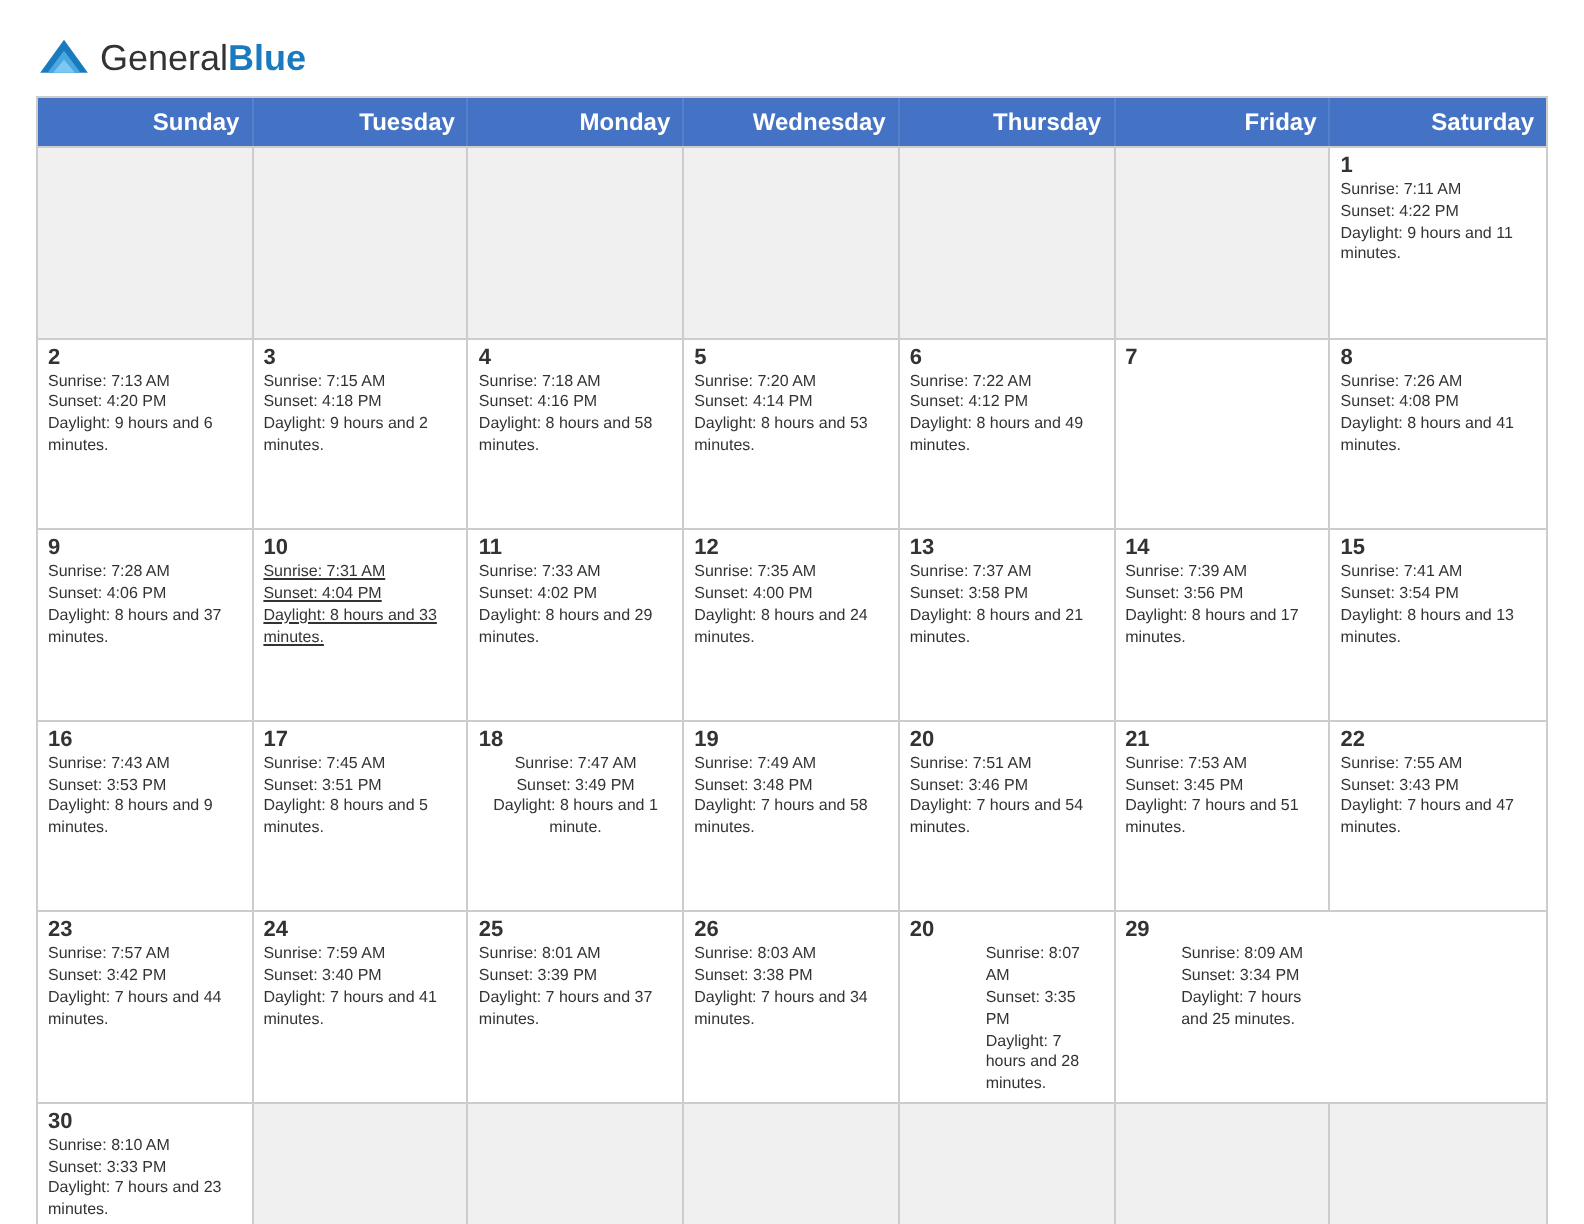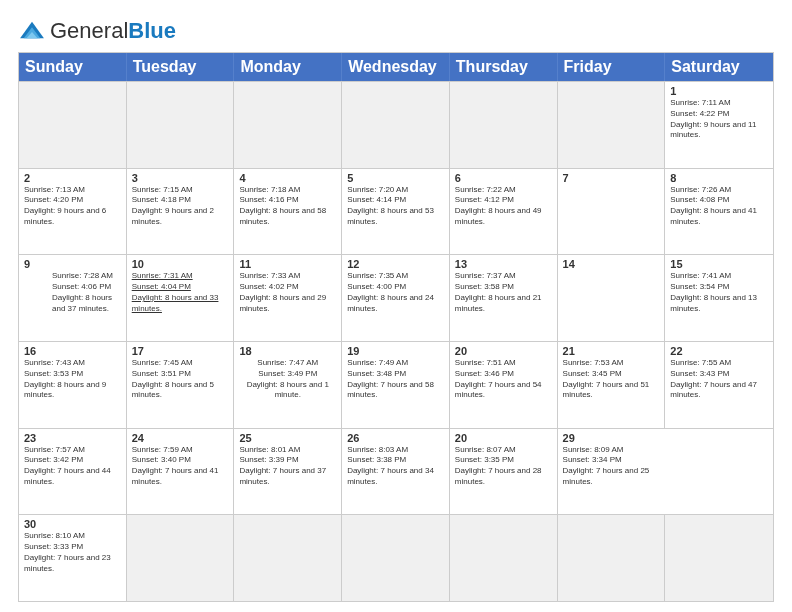--- a/index.html
+++ b/index.html
@@ -51,24 +51,24 @@
       flex-direction: column;
       border: 1px solid #ccc;
     }
     .day-headers {
       display: grid;
       grid-template-columns: repeat(7, 1fr);
       background: #4472C4;
     }
     .day-header {
       color: #fff;
-      font-size: 16px;
+      font-size: 12px;
       font-weight: bold;
       padding: 5px 6px;
-      text-align: left;
+      text-align: right;
       border-right: 1px solid #5580cc;
     }
     .day-header:last-child { border-right: none; }
     .calendar-grid {
       flex: 1;
       display: grid;
       grid-template-rows: repeat(6, 1fr);
     }
     .calendar-row {
       display: grid;
@@ -103,21 +103,21 @@
 
 <div class="page">
   <div class="header">
     <div class="logo">
       <svg class="logo-icon" viewBox="0 0 30 24" xmlns="http://www.w3.org/2000/svg">
         <polygon points="15,2 28,20 2,20" fill="#1a7abf"></polygon>
         <polygon points="15,8 24,20 6,20" fill="#4aa8e0"></polygon>
         <polygon points="15,13 21,20 9,20" fill="#7dc8f0"></polygon>
       </svg>
       <div>
-        <span style="font-size:22px;color:#333;">General<span style="color:#1a7abf;font-weight:bold;">Blue</span></span>
+        <span style="font-size:18px;color:#333;">General<span style="color:#1a7abf;font-weight:bold;">Blue</span></span>
       </div>
     </div>
     <div class="title-block">
       <div class="month-title"></div>
       <div class="location"></div>
     </div>
   </div>
 
   <div class="calendar">
     <div class="day-headers">
@@ -181,21 +181,21 @@
           <div class="calendar-cell">
             <span class="cell-date">8</span>
             <div class="cell-info" style="white-space: pre-line;">Sunrise: 7:26 AM
 Sunset: 4:08 PM
 Daylight: 8 hours and 41 minutes.</div>
           </div>
         </div>
         <div class="calendar-row">
           <div class="calendar-cell">
             <span class="cell-date">9</span>
-            <div class="cell-info" style="white-space: pre-line; margin-left: 28px;">Sunrise: 7:28 AM
+            <div class="cell-info" style="white-space: pre-line;">Sunrise: 7:28 AM
 Sunset: 4:06 PM
 Daylight: 8 hours and 37 minutes.</div>
           </div>
           <div class="calendar-cell">
             <span class="cell-date">10</span>
             <div class="cell-info" style="white-space: pre-line; text-decoration: underline;">Sunrise: 7:31 AM
 Sunset: 4:04 PM
 Daylight: 8 hours and 33 minutes.</div>
           </div>
           <div class="calendar-cell">
@@ -211,20 +211,23 @@
 Daylight: 8 hours and 24 minutes.</div>
           </div>
           <div class="calendar-cell">
             <span class="cell-date">13</span>
             <div class="cell-info" style="white-space: pre-line;">Sunrise: 7:37 AM
 Sunset: 3:58 PM
 Daylight: 8 hours and 21 minutes.</div>
           </div>
           <div class="calendar-cell">
             <span class="cell-date">14</span>
+            <div class="cell-info" style="white-space: pre-line;">Sunrise: 7:39 AM
+Sunset: 3:56 PM
+Daylight: 8 hours and 17 minutes.</div>
           </div>
           <div class="calendar-cell">
             <span class="cell-date">15</span>
             <div class="cell-info" style="white-space: pre-line;">Sunrise: 7:41 AM
 Sunset: 3:54 PM
 Daylight: 8 hours and 13 minutes.</div>
           </div>
         </div>
         <div class="calendar-row">
           <div class="calendar-cell">
@@ -290,27 +293,27 @@
 Daylight: 7 hours and 37 minutes.</div>
           </div>
           <div class="calendar-cell">
             <span class="cell-date">26</span>
             <div class="cell-info" style="white-space: pre-line;">Sunrise: 8:03 AM
 Sunset: 3:38 PM
 Daylight: 7 hours and 34 minutes.</div>
           </div>
           <div class="calendar-cell">
             <span class="cell-date">20</span>
-            <div class="cell-info" style="white-space: pre-line;">Sunrise: 8:07 AM
+            <div class="cell-info" style="white-space: pre-line; margin-left: 38px;">Sunrise: 8:07 AM
 Sunset: 3:35 PM
 Daylight: 7 hours and 28 minutes.</div>
           </div>
           <div class="calendar-cell">
             <span class="cell-date">29</span>
-            <div class="cell-info" style="white-space: pre-line;">Sunrise: 8:09 AM
+            <div class="cell-info" style="white-space: pre-line; margin-left: 28px;">Sunrise: 8:09 AM
 Sunset: 3:34 PM
 Daylight: 7 hours and 25 minutes.</div>
           </div>
         </div>
         <div class="calendar-row">
           <div class="calendar-cell">
             <span class="cell-date">30</span>
             <div class="cell-info" style="white-space: pre-line;">Sunrise: 8:10 AM
 Sunset: 3:33 PM
 Daylight: 7 hours and 23 minutes.</div>

